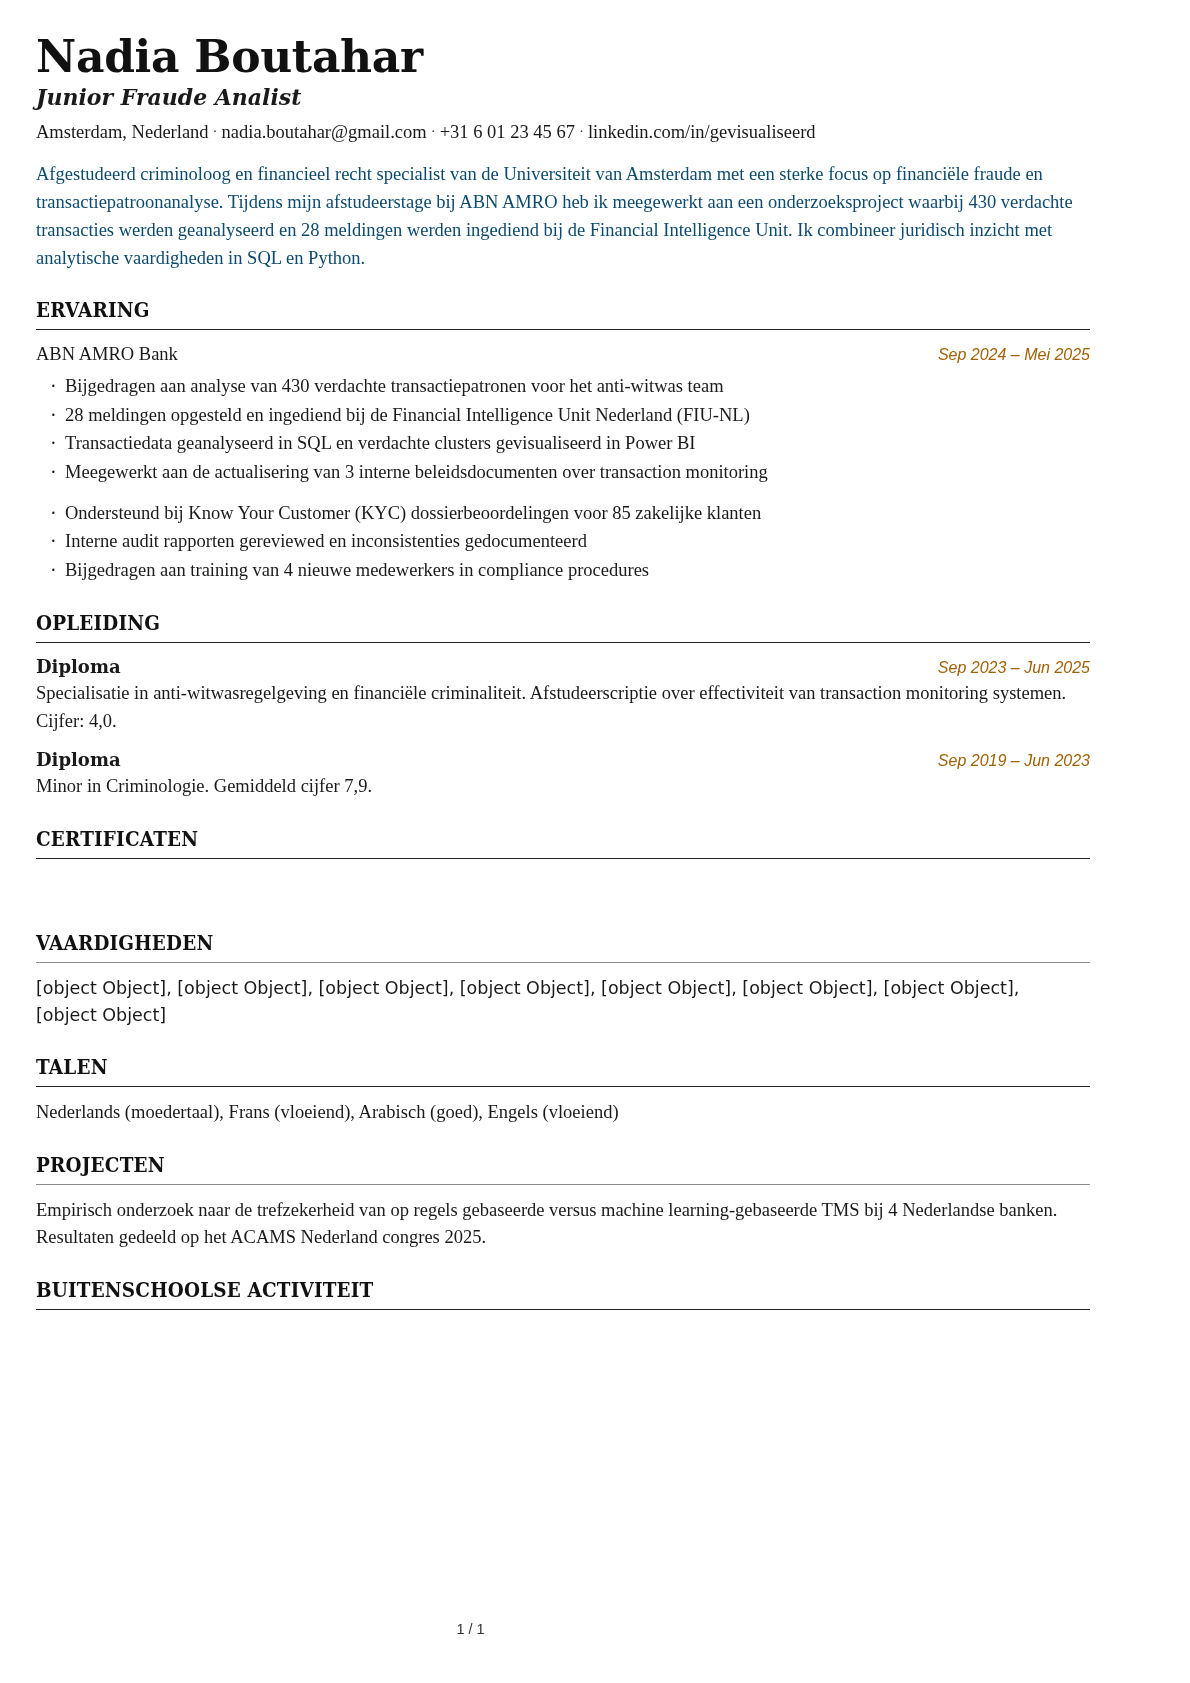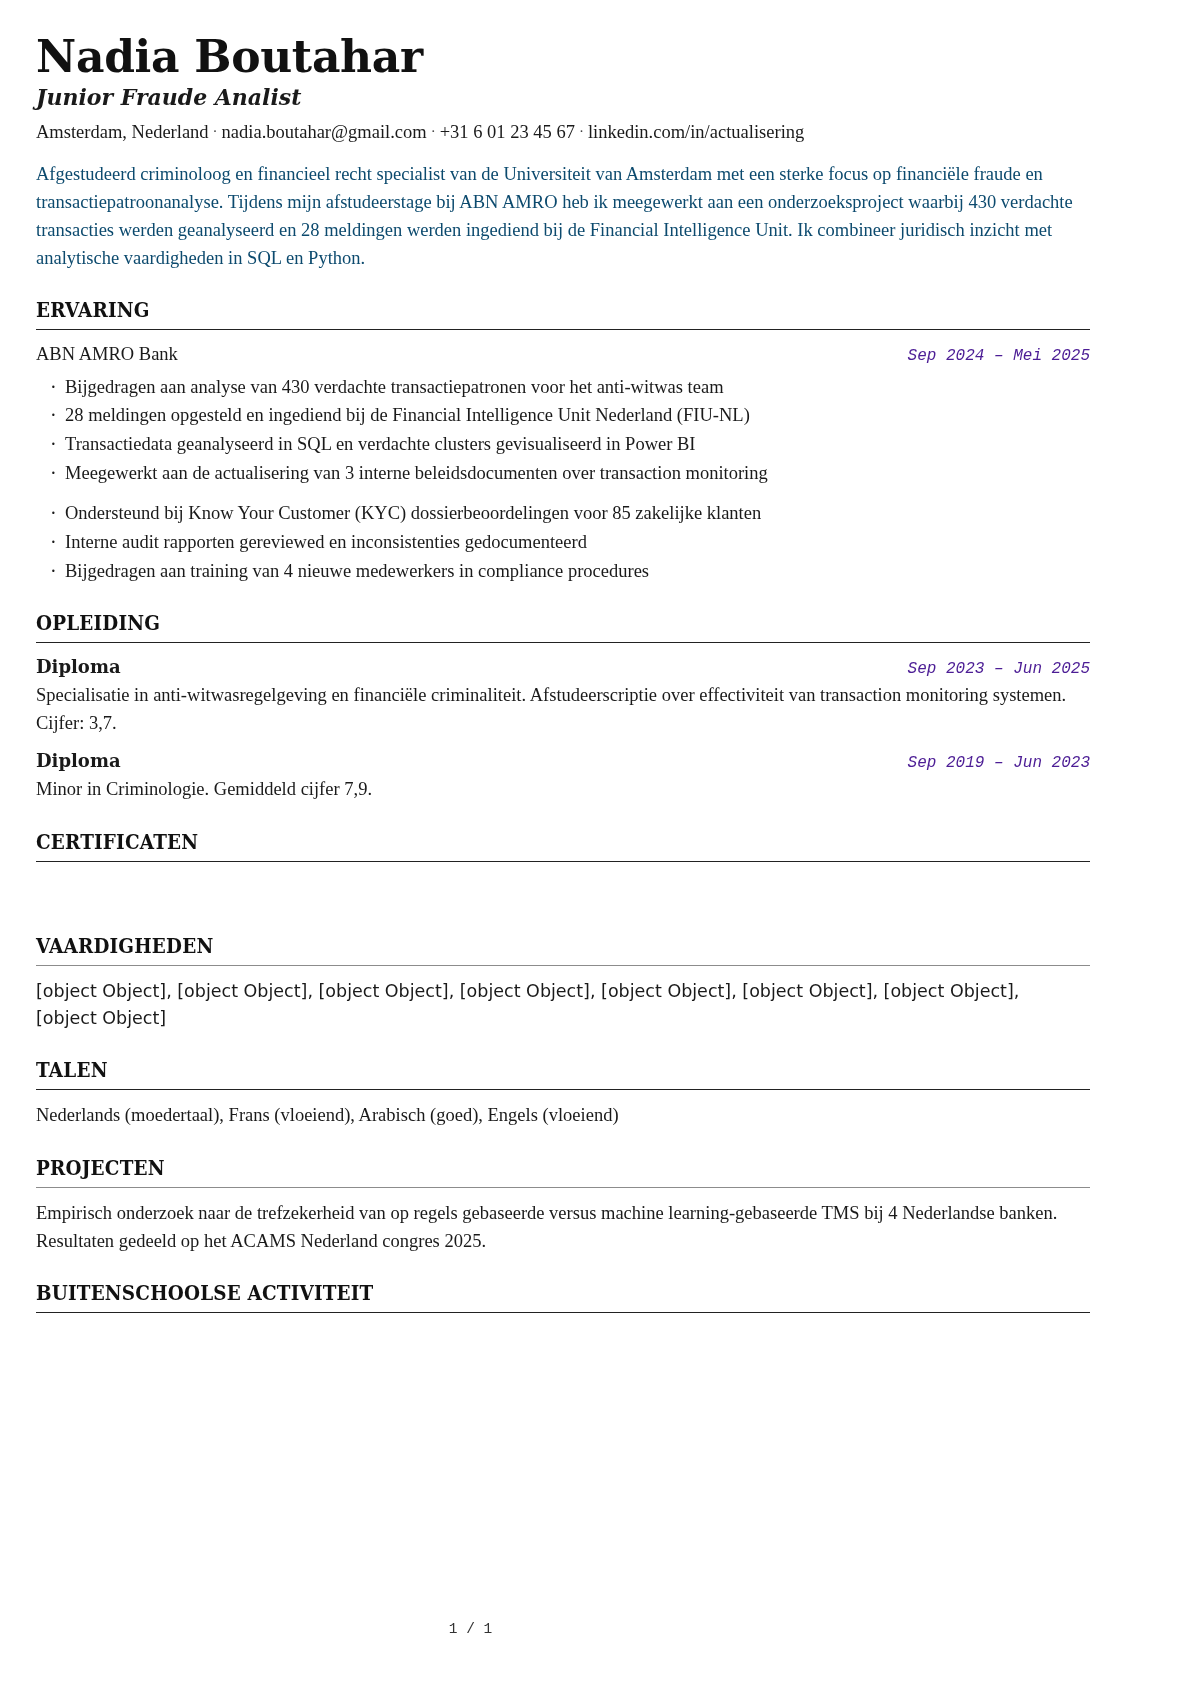--- a/index.html
+++ b/index.html
@@ -107,26 +107,26 @@
     font-size: 18.5px;
     line-height: 1.35;
     color: #1a1a1a;
   }
   .entry-org.bold {
     font-family: "DejaVu Serif", "Liberation Serif", serif;
     font-weight: 700;
     font-size: 18px;
   }
   .entry-date {
-    font-family: Liberation Mono, monospace;
+    font-family: Liberation Sans, sans-serif;
     font-style: italic;
     font-size: 16px;
     line-height: 1.35;
     white-space: nowrap;
-    color: #4c1d95;
+    color: #a16207;
   }
 
   ul.bullets {
     list-style: none;
     margin: 5px 0 0 0;
     padding: 0;
   }
   ul.bullets li {
     position: relative;
     padding-left: 29px;
@@ -169,34 +169,34 @@
 
   
   .footer {
     position: absolute;
     left: 0;
     bottom: 46px;
     width: 941px;
     text-align: center;
     font-size: 14.5px;
     color: #333333;
-    font-family: Liberation Mono, monospace;
+    font-family: Liberation Sans, sans-serif;
   }
 </style>
 </head>
 <body>
 
 <div class="page">
 
   <div>
     <h1 class="name">Nadia Boutahar</h1>
     <div class="headline">Junior Fraude Analist</div>
 
     <div class="contact">
-      <span>Amsterdam, Nederland</span><span class="sep">·</span><span>nadia.boutahar@gmail.com</span><span class="sep">·</span><span>+31 6 01 23 45 67</span><span class="sep">·</span><span>linkedin.com/in/actualisering</span>
+      <span>Amsterdam, Nederland</span><span class="sep">·</span><span>nadia.boutahar@gmail.com</span><span class="sep">·</span><span>+31 6 01 23 45 67</span><span class="sep">·</span><span>linkedin.com/in/gevisualiseerd</span>
     </div>
 
     <p class="summary">Afgestudeerd criminoloog en financieel recht specialist van de Universiteit van Amsterdam met een sterke focus op financiële fraude en transactiepatroonanalyse. Tijdens mijn afstudeerstage bij ABN AMRO heb ik meegewerkt aan een onderzoeksproject waarbij 430 verdachte transacties werden geanalyseerd en 28 meldingen werden ingediend bij de Financial Intelligence Unit. Ik combineer juridisch inzicht met analytische vaardigheden in SQL en Python.</p>
   </div>
 
   <div class="section">
     <div class="section-title">ERVARING</div>
     <div class="rule"></div>
 
     <div class="entry">
@@ -223,21 +223,21 @@
 
   <div class="section">
     <div class="section-title">OPLEIDING</div>
     <div class="rule"></div>
 
     <div class="entry">
       <div class="entry-head">
         <div class="entry-org bold">Diploma</div>
         <div class="entry-date">Sep 2023 – Jun 2025</div>
       </div>
-      <p class="entry-desc">Specialisatie in anti-witwasregelgeving en financiële criminaliteit. Afstudeerscriptie over effectiviteit van transaction monitoring systemen. Cijfer: 3,7.</p>
+      <p class="entry-desc">Specialisatie in anti-witwasregelgeving en financiële criminaliteit. Afstudeerscriptie over effectiviteit van transaction monitoring systemen. Cijfer: 4,0.</p>
     </div>
 
     <div class="entry">
       <div class="entry-head">
         <div class="entry-org bold">Diploma</div>
         <div class="entry-date">Sep 2019 – Jun 2023</div>
       </div>
       <p class="entry-desc">Minor in Criminologie. Gemiddeld cijfer 7,9.</p>
     </div>
   </div>

